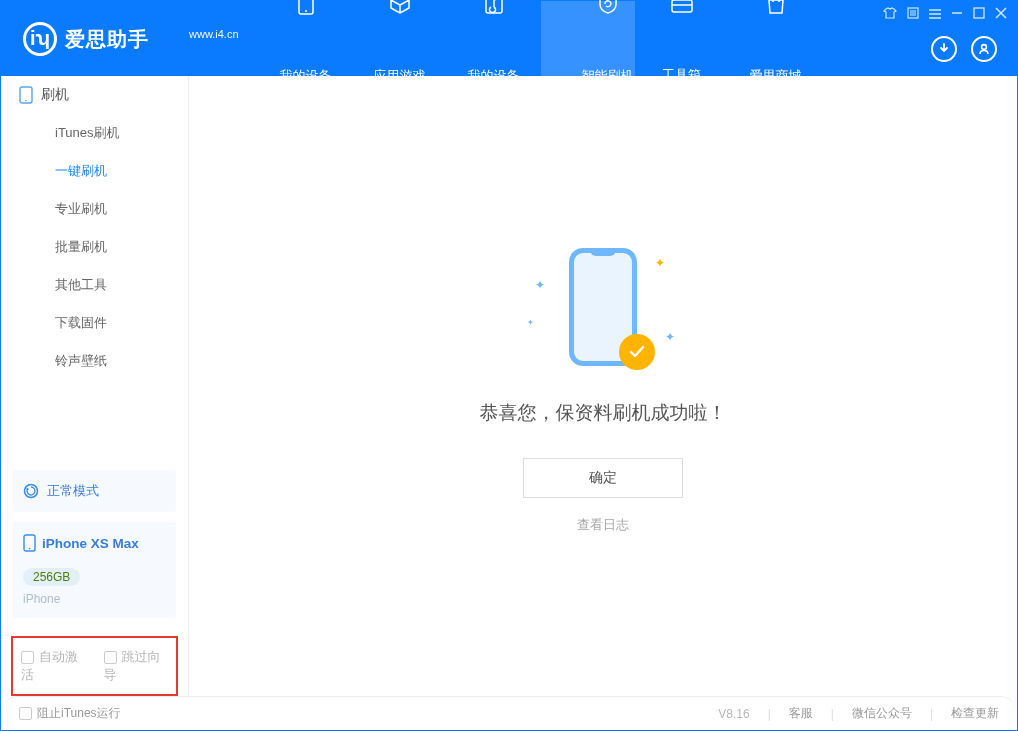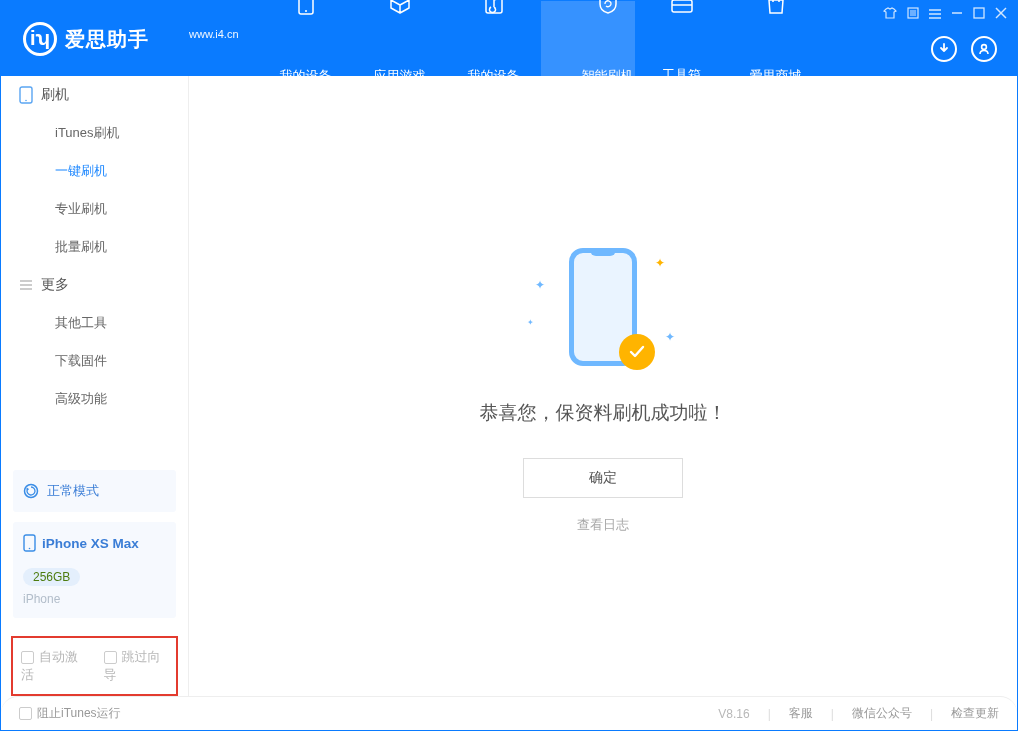--- a/index.html
+++ b/index.html
@@ -168,31 +168,23 @@
           <svg width="14" height="18" viewBox="0 0 14 18">
               <rect x="1" y="1" width="12" height="16" rx="2" fill="none" stroke="#5aa5f2" stroke-width="1.4"></rect>
               <circle cx="7" cy="14.5" r="0.8" fill="#5aa5f2"></circle>
             </svg>
           <span>刷机</span>
         </div>
         <div class="side-item">iTunes刷机</div>
         <div class="side-item active">一键刷机</div>
         <div class="side-item">专业刷机</div>
         <div class="side-item">批量刷机</div>
-        <div class="side-section-header">
-          <svg width="14" height="12" viewBox="0 0 14 12">
-              <line x1="1" y1="2" x2="13" y2="2" stroke="#bbb" stroke-width="1.5"></line>
-              <line x1="1" y1="6" x2="13" y2="6" stroke="#bbb" stroke-width="1.5"></line>
-              <line x1="1" y1="10" x2="13" y2="10" stroke="#bbb" stroke-width="1.5"></line>
-            </svg>
-          <span>更多</span>
-        </div>
         <div class="side-item">其他工具</div>
         <div class="side-item">下载固件</div>
-        <div class="side-item">高级功能</div>
+        <div class="side-item">铃声壁纸</div>
       </div>
       <div class="device-panel">
         <div class="device-row">
           <svg width="16" height="16" viewBox="0 0 16 16">
               <circle cx="8" cy="8" r="6.5" fill="none" stroke="#3a8de6" stroke-width="1.5"></circle>
               <path d="M8 4 a4 4 0 1 1 -3.7 2.5" fill="none" stroke="#3a8de6" stroke-width="1.3"></path>
               <path d="M4 5 L4.3 6.5 L5.8 6" fill="none" stroke="#3a8de6" stroke-width="1.3"></path>
             </svg>
           <span>正常模式</span>
         </div>

